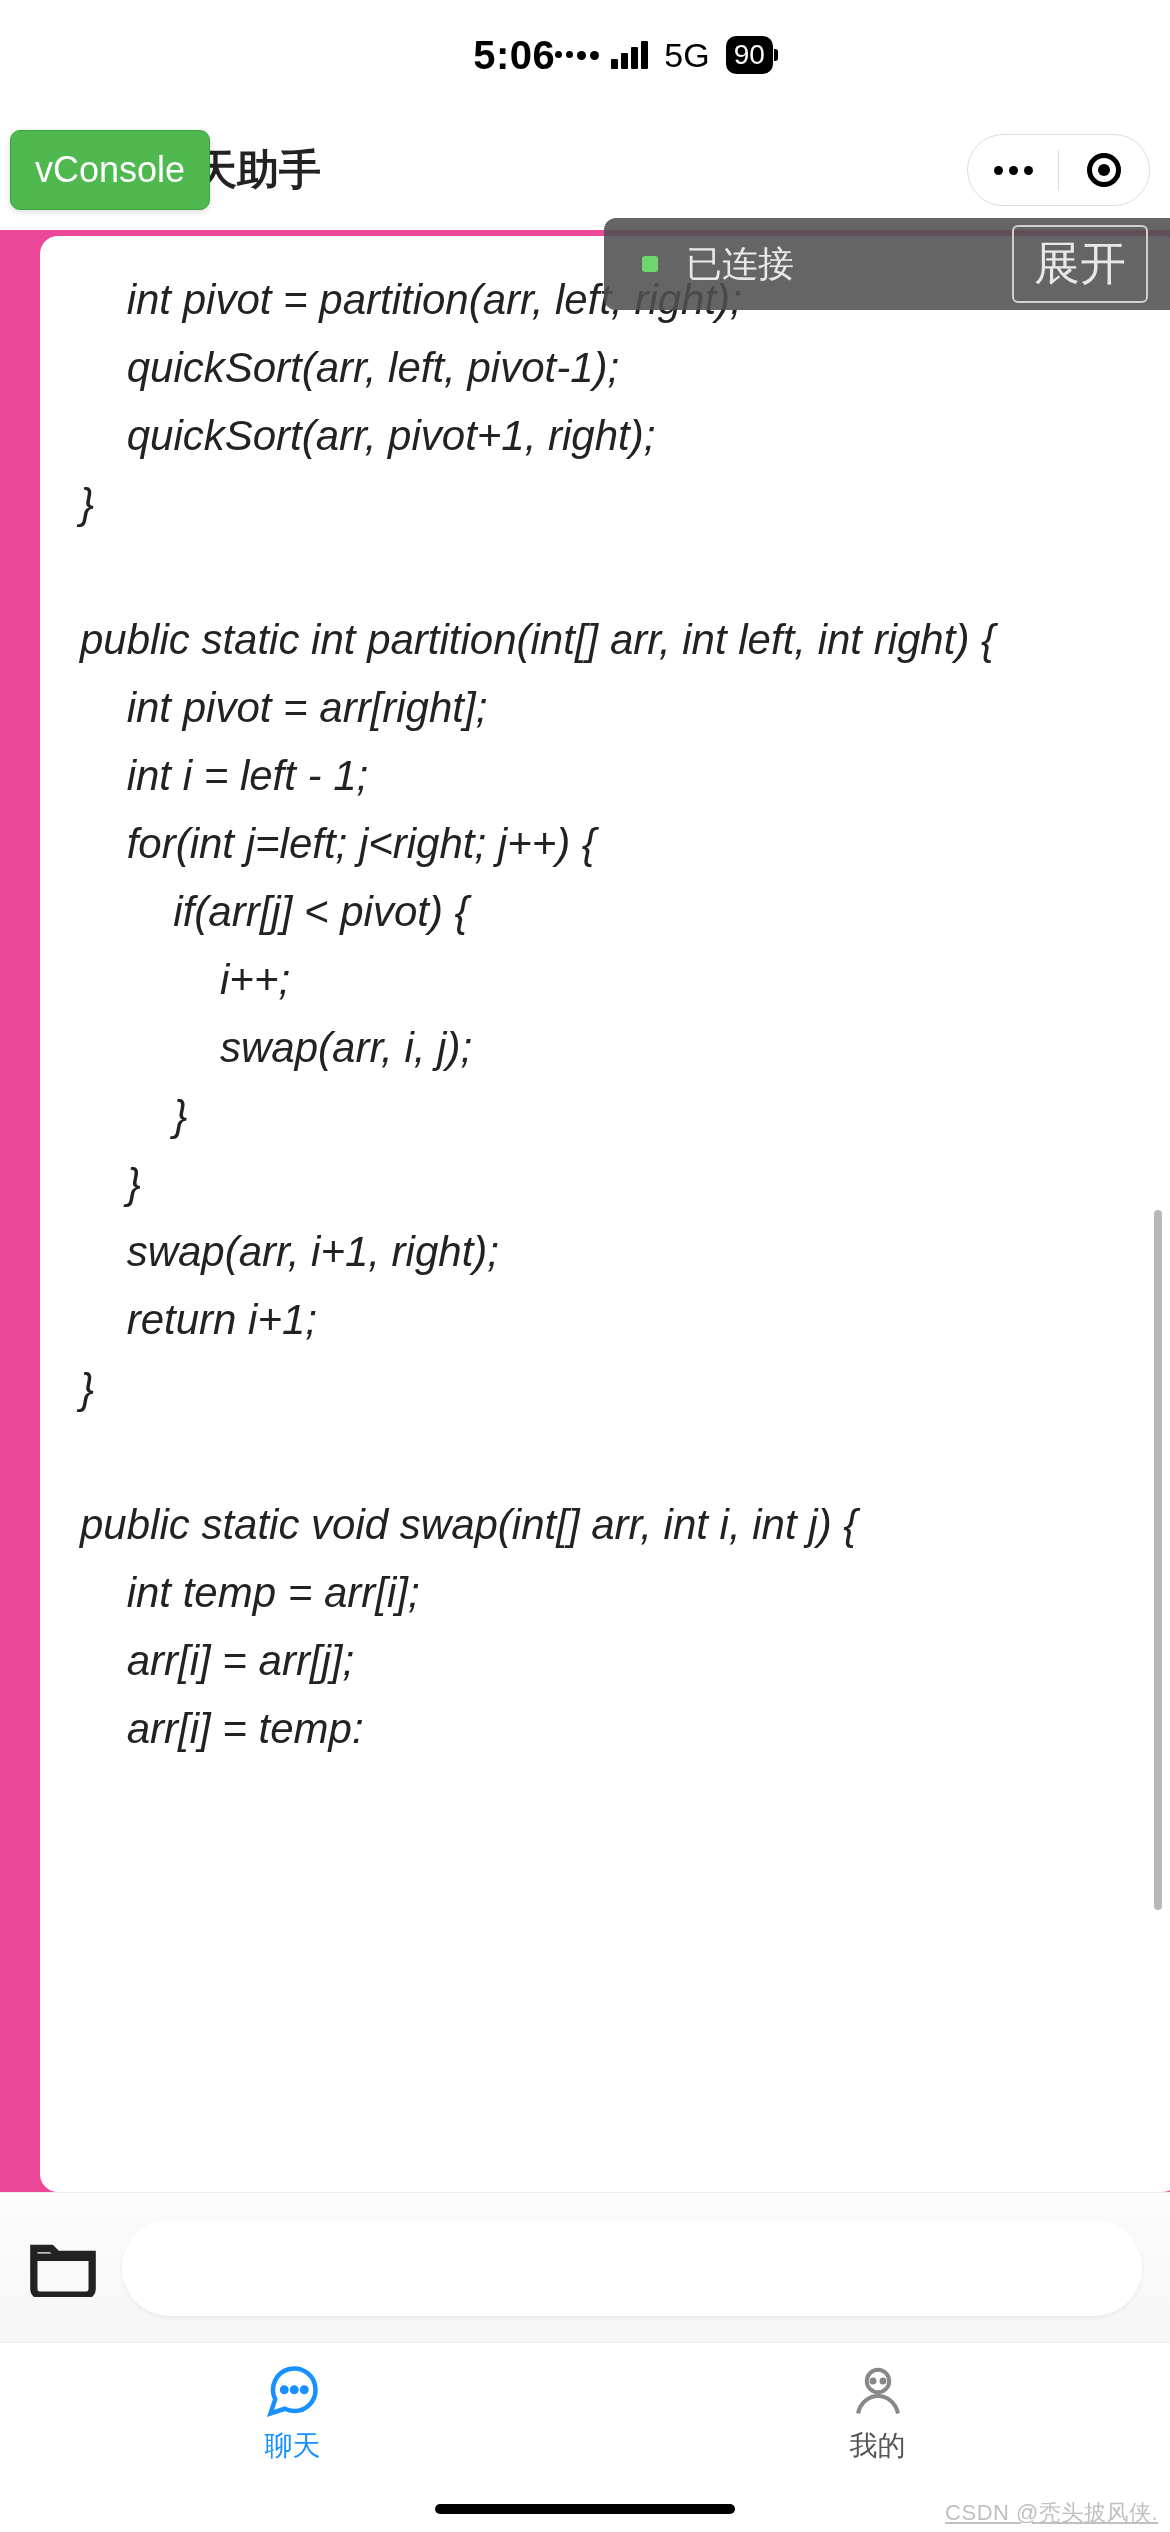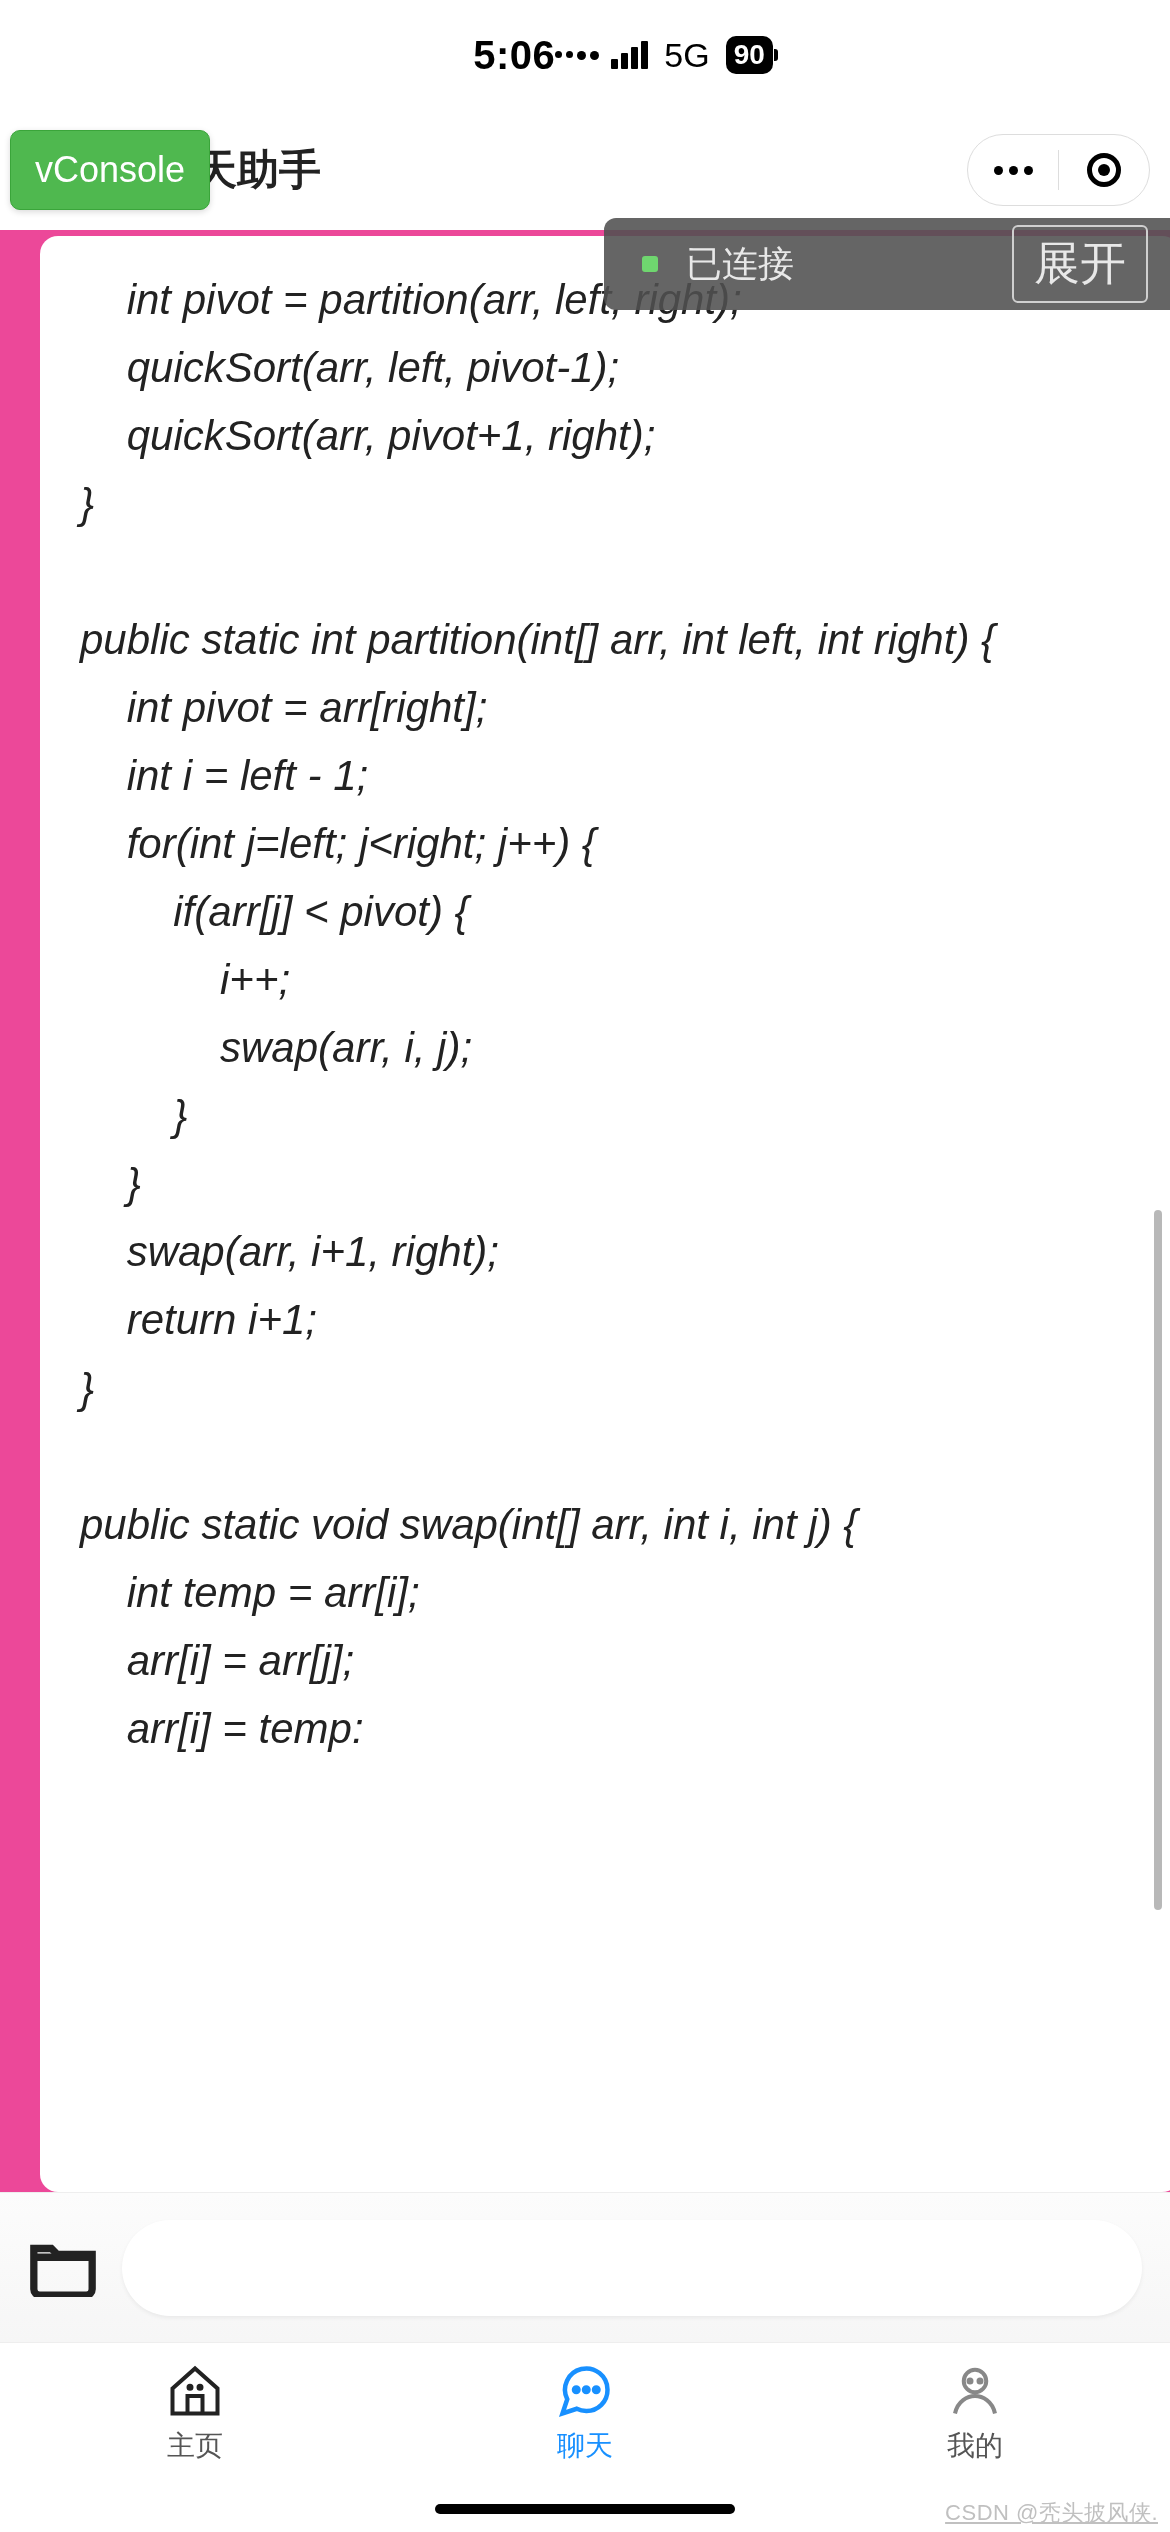--- a/index.html
+++ b/index.html
@@ -28,21 +28,21 @@
     .status-time { font-size: 40px; letter-spacing: 0.5px; }
     .status-right { display: flex; align-items: center; gap: 10px; }
     .signal-dots { display: inline-flex; gap: 4px; margin-right: 2px; }
     .sd { width: 7px; height: 7px; border-radius: 50%; background: #000; }
     .sd.big { width: 9px; height: 9px; }
     .signal-bars { display: inline-flex; align-items: flex-end; gap: 3px; margin-right: 6px; }
     .bar { width: 7px; background: #000; border-radius: 1px; }
     .b1{height:10px}.b2{height:16px}.b3{height:22px}.b4{height:28px}
     .net-label { font-size: 34px; font-weight: 400; margin-right: 6px; }
     .battery-badge {
-      background: #000; color: #fff; font-size: 28px; font-weight: 700;
+      background: #000; color: #fff; font-size: 28px; font-weight: 400;
       border-radius: 10px; padding: 3px 8px; display: inline-flex; align-items: center;
       position: relative;
     }
     .battery-badge::after {
       content: ""; position: absolute; right: -5px; top: 50%; transform: translateY(-50%);
       width: 4px; height: 12px; background: #000; border-radius: 0 3px 3px 0;
     }
     
     .nav-bar {
       height: 120px;
@@ -270,29 +270,20 @@
   <span class="folder-icon">
     <svg viewBox="0 0 24 20">
         <path d="M2 4 h6 l2 2 h12 v12 a2 2 0 0 1 -2 2 H4 a2 2 0 0 1 -2 -2 Z"></path>
         <path d="M2 7 h20"></path>
       </svg>
   </span>
   <div class="input-pill"></div>
 </div>
 
 <div class="tab-bar">
-  <div class="tab-item">
-    <svg viewBox="0 0 24 24" fill="none" stroke="#222" stroke-width="1.6">
-      <path d="M3 11 L12 3 L21 11 V21 H3 Z"></path>
-        <path d="M9 21 V14 H15 V21"></path>
-        <circle cx="10" cy="10.5" r="0.6" fill="#222"></circle>
-        <circle cx="14" cy="10.5" r="0.6" fill="#222"></circle>
-    </svg>
-    <span class="tab-label">主页</span>
-  </div>
   <div class="tab-item active">
     <svg viewBox="0 0 24 24" fill="none" stroke="#1890ff" stroke-width="1.8">
       <path d="M21 11.5a8.38 8.38 0 0 1-8.5 8.5 8.5 8.5 0 0 1-3.8-.9L3 21l1.9-5.7A8.5 8.5 0 1 1 21 11.5z"></path>
       <circle cx="8.5" cy="11.5" r="0.9" fill="#1890ff"></circle>
         <circle cx="12.5" cy="11.5" r="0.9" fill="#1890ff"></circle>
         <circle cx="16.5" cy="11.5" r="0.9" fill="#1890ff"></circle>
     </svg>
     <span class="tab-label">聊天</span>
   </div>
   <div class="tab-item">

